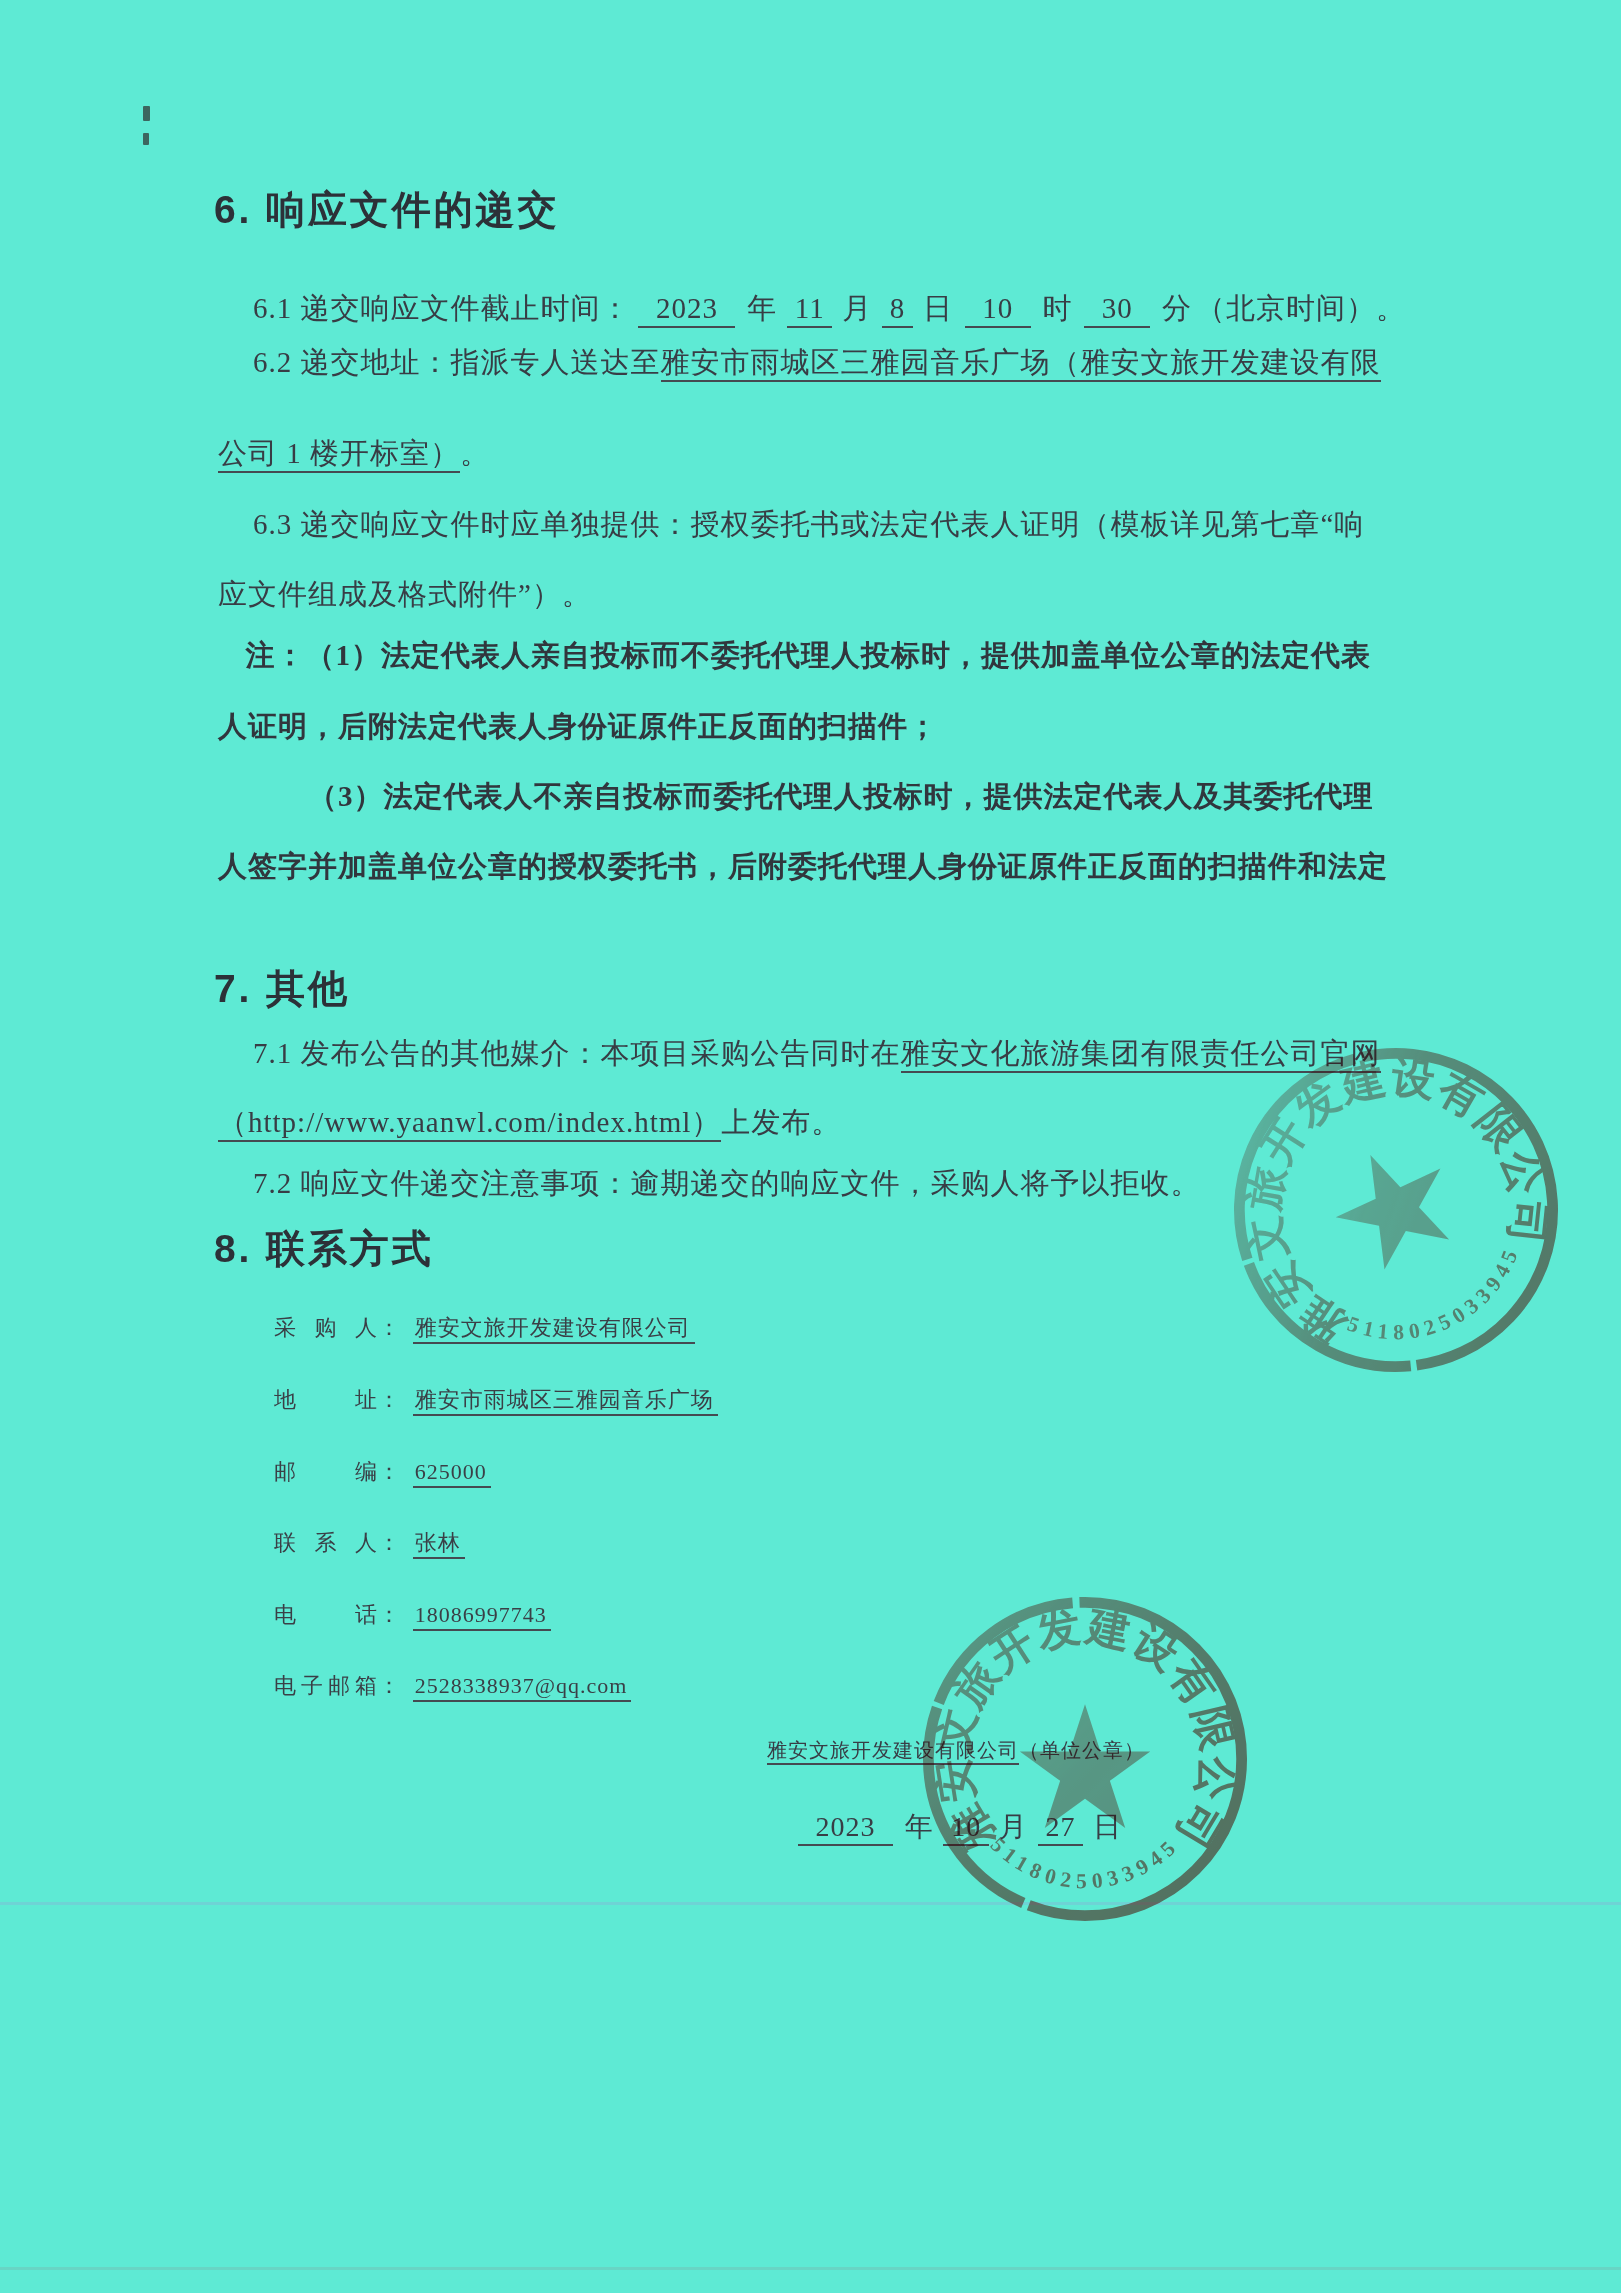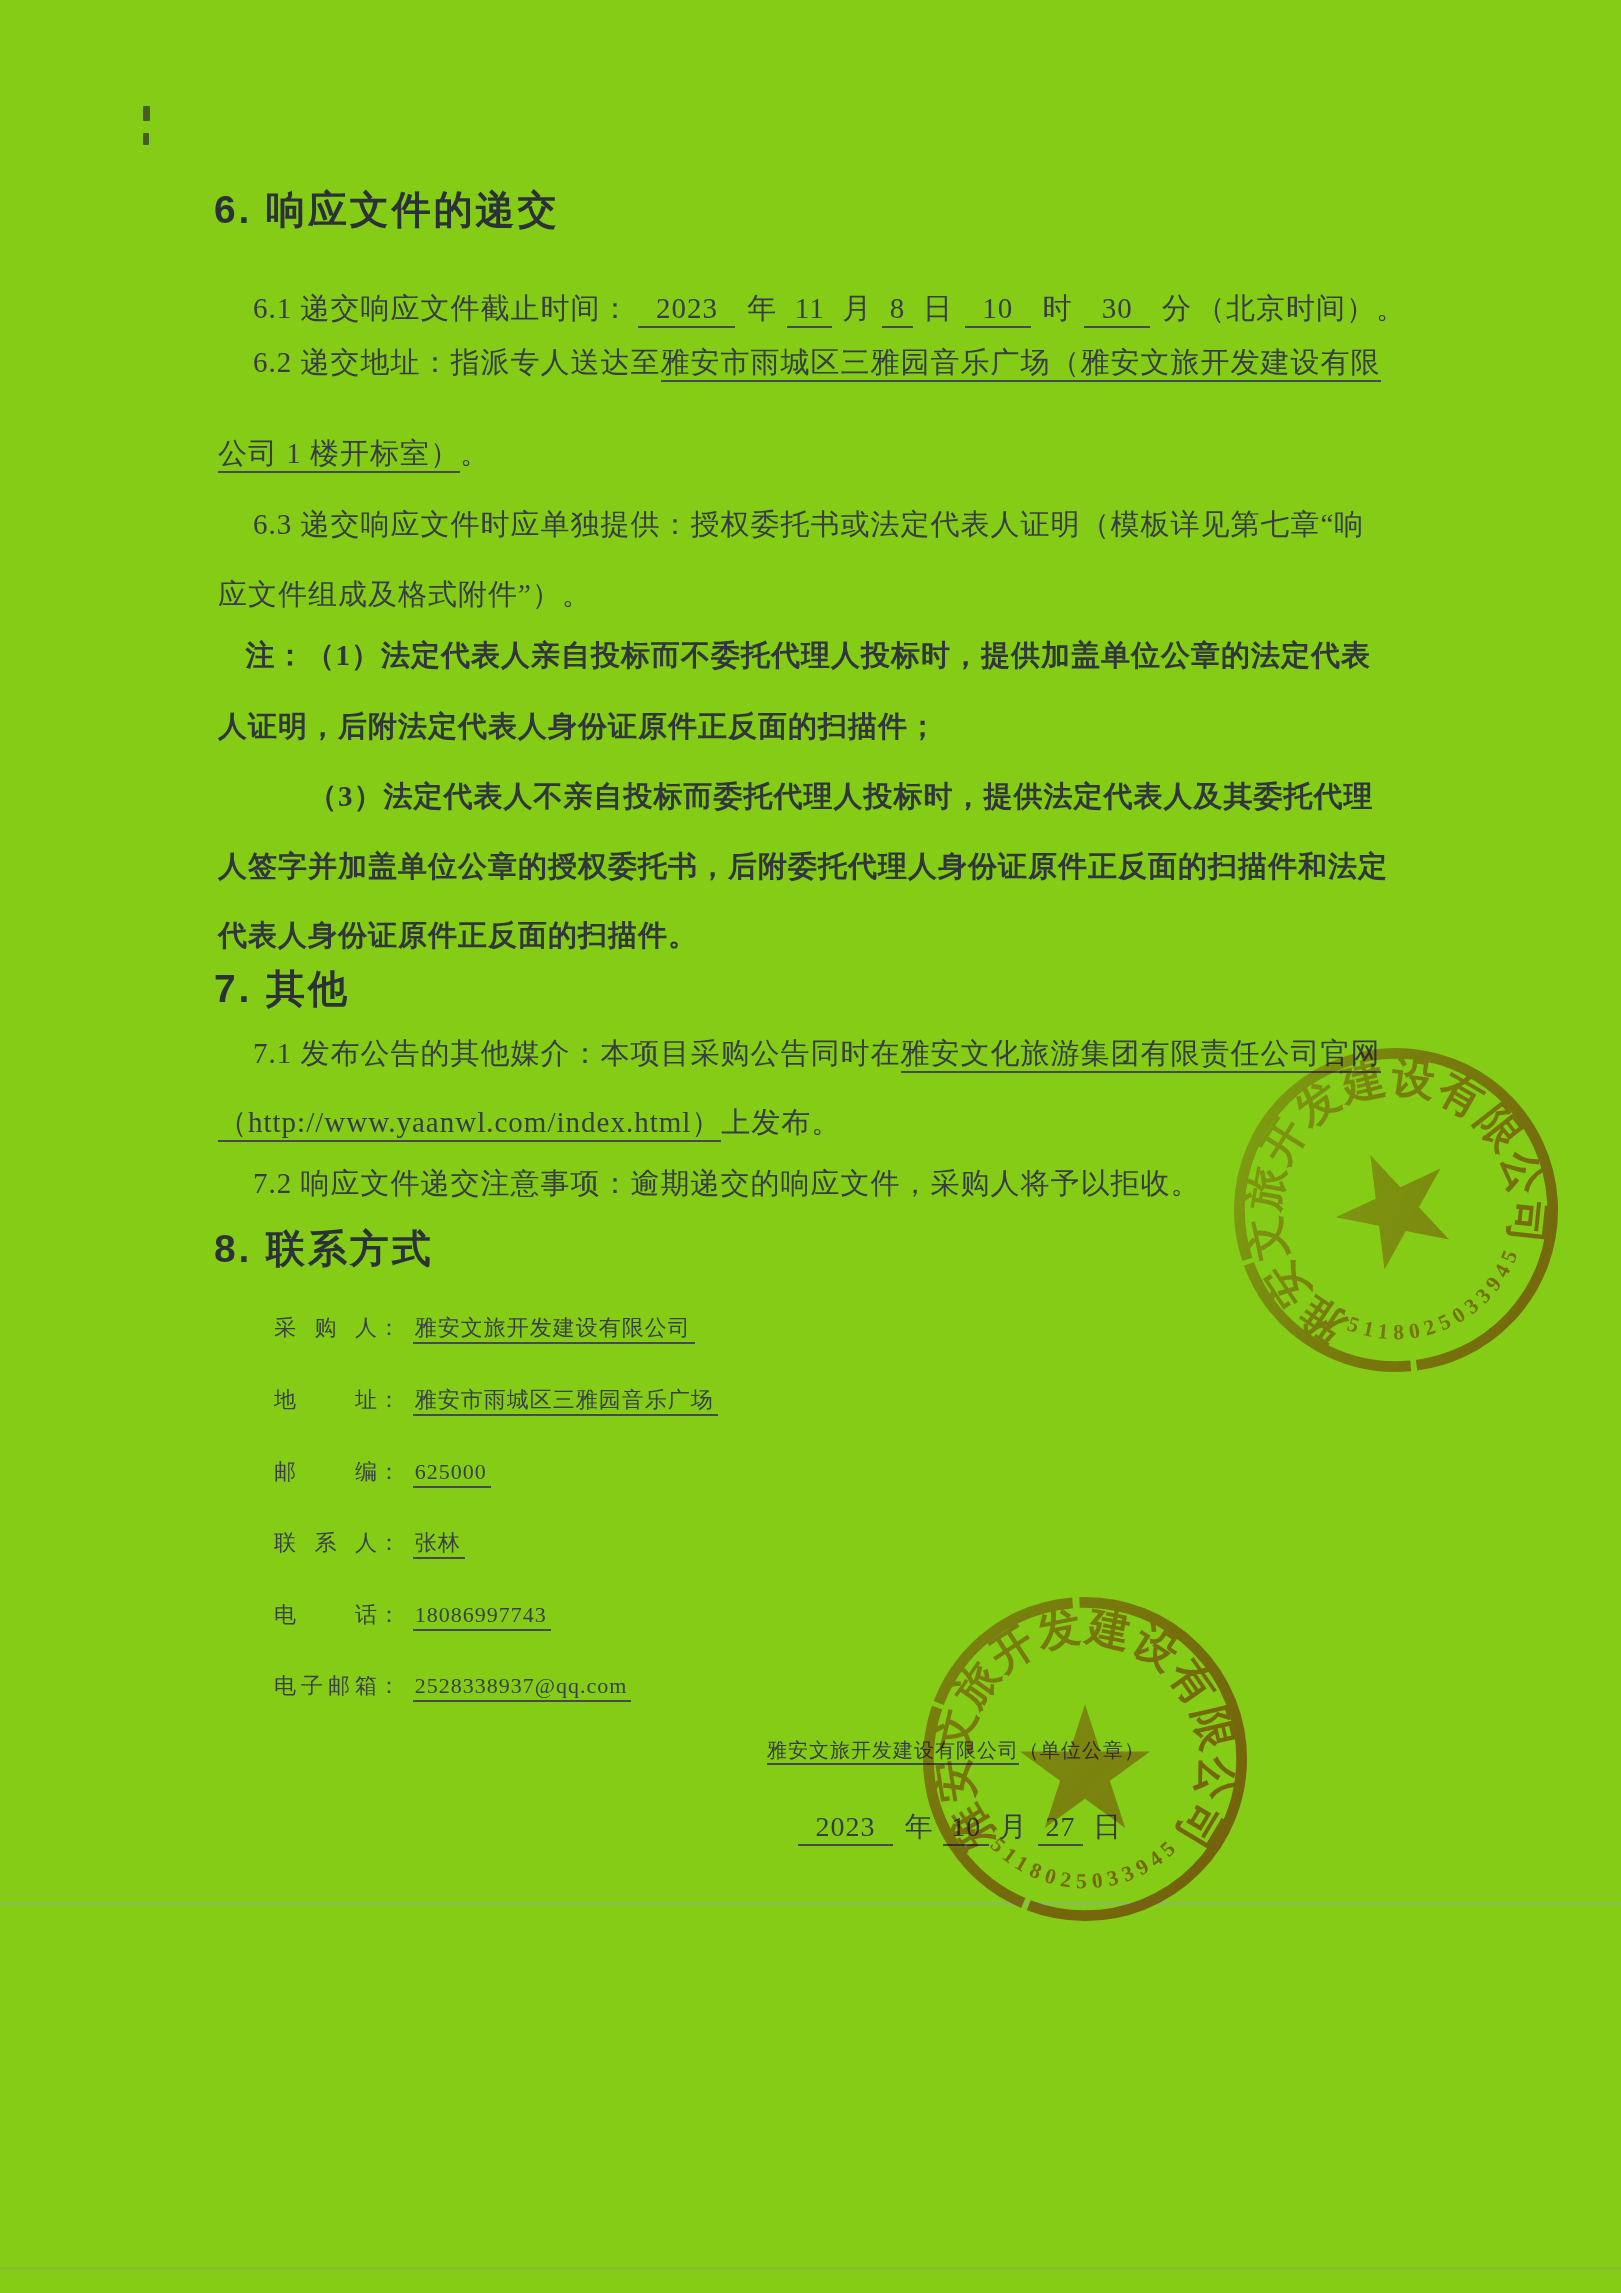--- a/index.html
+++ b/index.html
@@ -1,19 +1,19 @@
 <!DOCTYPE html>
 <html><head>
 <meta charset="utf-8">
 <style>
   html,body{margin:0;padding:0;background:#ffffff;}
   .page{
     position:relative;
     width:1621px;height:2294px;
-    background:#84cc16;
+    background:#5eead4;
     overflow:hidden;
     font-family:"Liberation Serif", serif;
     color:#353a41;
   }
   
   .hd{
     position:absolute;left:214px;margin:0;
     font-family:"Liberation Sans", sans-serif;
     font-weight:700;font-size:39px;line-height:47px;
     color:#2c3138;letter-spacing:2.9px;white-space:nowrap;
@@ -68,21 +68,20 @@
   <p class="ln" style="top:431px"><span class="u">公司 1 楼开标室）</span><span>。</span></p>
 
   <p class="ln ind" style="top:502px">6.3 递交响应文件时应单独提供：授权委托书或法定代表人证明（模板详见第七章“响</p>
   <p class="ln" style="top:572px">应文件组成及格式附件”）。</p>
 
   <p class="ln ind0 bold" style="top:633px">注：（1）法定代表人亲自投标而不委托代理人投标时，提供加盖单位公章的法定代表</p>
   <p class="ln bold" style="top:704px">人证明，后附法定代表人身份证原件正反面的扫描件；</p>
 
   <p class="ln ind2 bold" style="top:774px">（3）法定代表人不亲自投标而委托代理人投标时，提供法定代表人及其委托代理</p>
   <p class="ln bold" style="top:844px">人签字并加盖单位公章的授权委托书，后附委托代理人身份证原件正反面的扫描件和法定</p>
-  <p class="ln bold" style="top:913px">代表人身份证原件正反面的扫描件。</p>
 
   <h2 class="hd" style="top:965px">7. 其他</h2>
 
   <p class="ln ind" style="top:1031px"><span>7.1 发布公告的其他媒介：本项目采购公告同时在</span><span class="u">雅安文化旅游集团有限责任公司官网</span></p>
   <p class="ln" style="top:1100px"><span class="u">（http://www.yaanwl.com/index.html）</span><span>上发布。</span></p>
 
   <p class="ln ind" style="top:1161px">7.2 响应文件递交注意事项：逾期递交的响应文件，采购人将予以拒收。</p>
 
   <h2 class="hd" style="top:1225px">8. 联系方式</h2>
 

